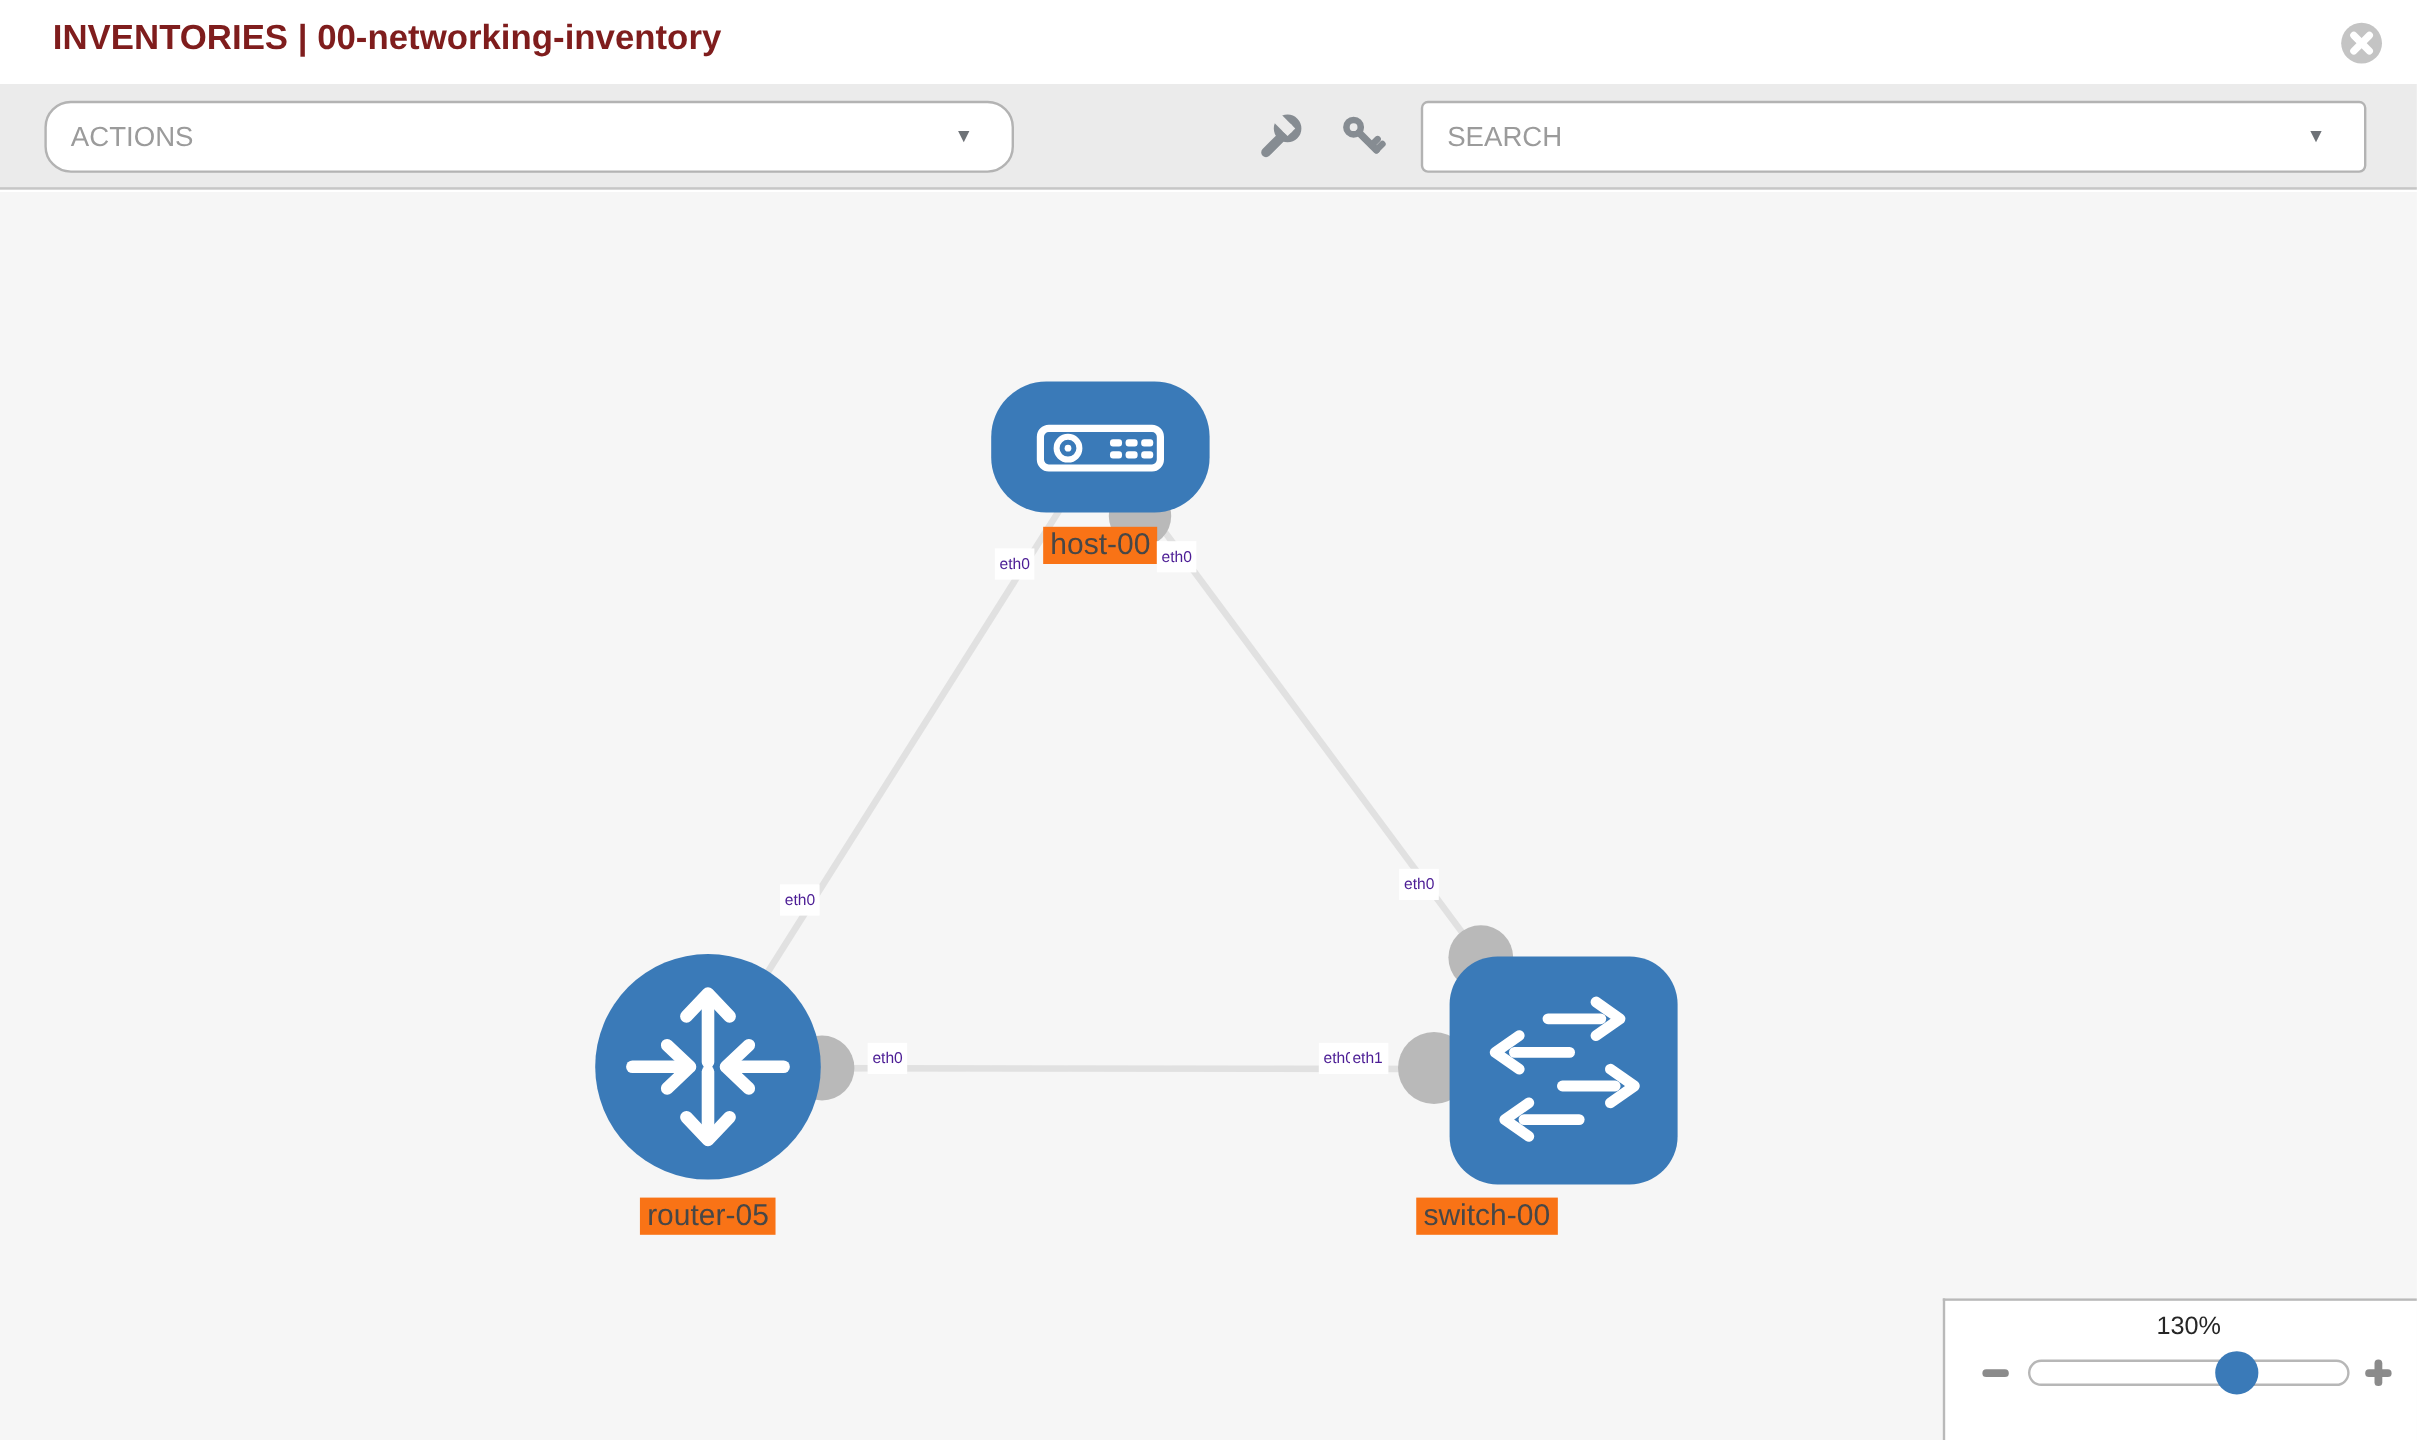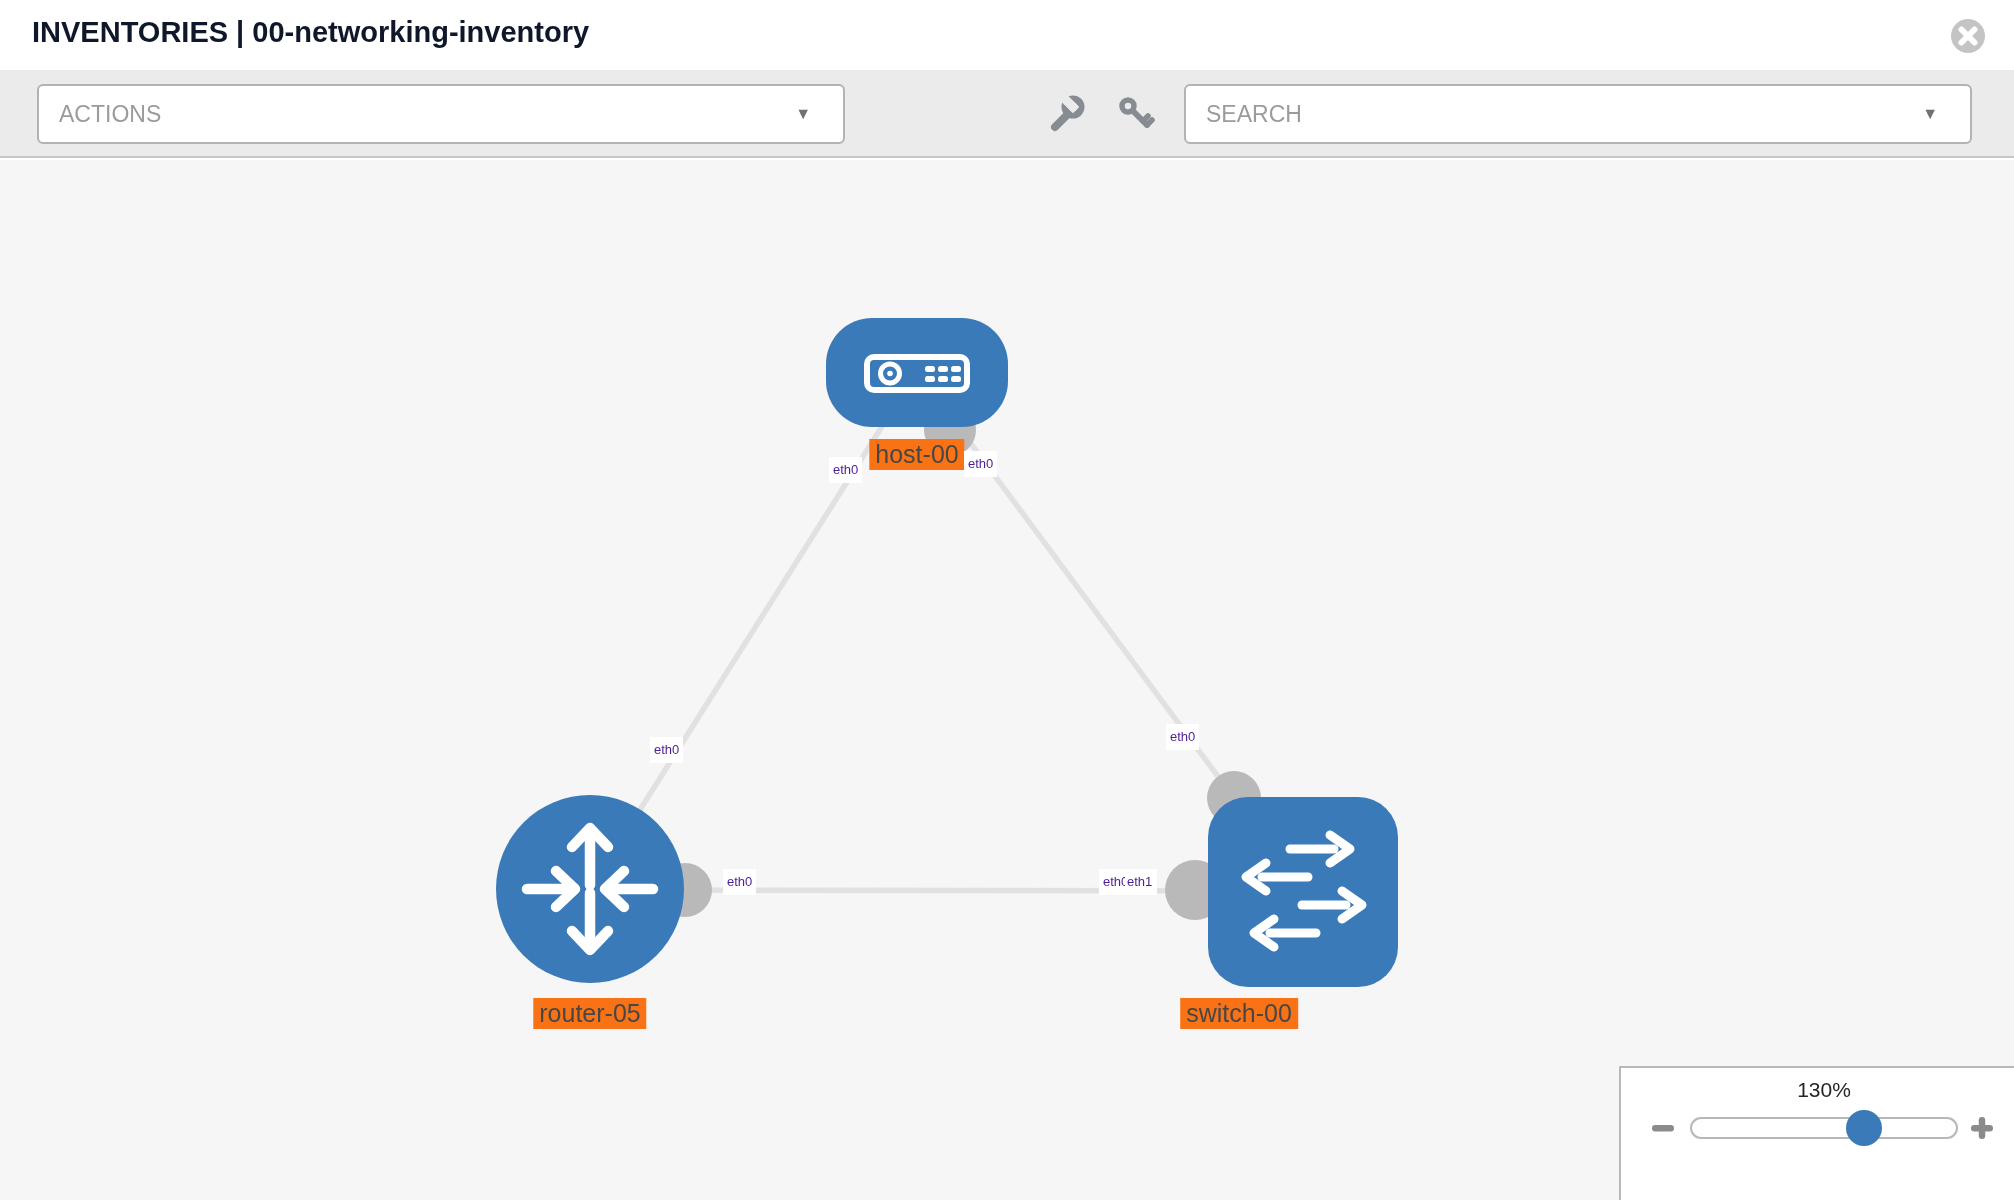--- a/index.html
+++ b/index.html
@@ -1,32 +1,32 @@
 <!DOCTYPE html>
 <html><head>
 <meta charset="utf-8">
 <style>
   * { margin:0; padding:0; box-sizing:border-box; }
   html,body { width:2014px; height:1200px; overflow:hidden;
               font-family:"Liberation Sans", sans-serif; background:#ffffff; }
 
   
   .header { position:absolute; left:0; top:0; width:2014px; height:70px; background:#ffffff; }
-  .header-title { position:absolute; left:32px; top:16px; font-size:29px; font-weight:700; color:#0f172a; }
+  .header-title { position:absolute; left:44px; top:16px; font-size:29px; font-weight:700; color:#7f1d1d; }
   .close-btn { position:absolute; right:28px; top:18px; width:36px; height:36px; cursor:pointer; }
 
   
   .toolbar { position:absolute; left:0; top:70px; width:2014px; height:88px;
              background:#ebebeb; border-bottom:2px solid #c6c6c6; }
   .select-box { position:absolute; top:14px; height:60px; background:#ffffff;
                 border:2px solid #b3b3b3; border-radius:6px; display:flex; align-items:center; }
   .select-box .lbl { margin-left:20px; font-size:23px; color:#9b9b9b; }
   .select-box .caret { position:absolute; right:32px; top:50%; transform:translateY(-50%);
                        font-size:16px; color:#6e7277; }
-  .actions-box { left:37px;  width:808px; }
+  .actions-box { left:37px;  width:808px;border-radius:22px; }
   .search-box  { left:1184px; width:788px; }
   .tool-icon { position:absolute; top:24px; width:40px; height:40px; }
 
   
   .canvas { position:absolute; left:0; top:160px; width:2014px; height:1040px; background:#f6f6f6; }
   .topo-svg { position:absolute; left:0; top:0; }
 
   .node { position:absolute; background:#3a7ab8; display:flex; align-items:center; justify-content:center; }
   .node-host   { left:826px;  top:158px; width:182px; height:109px; border-radius:46px; }
   .node-router { left:496px;  top:635px; width:188px; height:188px; border-radius:50%; }
@@ -43,21 +43,21 @@
   .e0 { left:829px;  top:297px; }
   .e1 { left:964px;  top:291px; }
   .e2 { left:650px;  top:577px; }
   .e3 { left:1166px; top:564px; }
   .e4 { left:723px;  top:709px; }
   .e-overlap { left:1099px; top:709px; padding:0; background:transparent; }
   .e-overlap .under { display:inline-block; background:#ffffff; padding:2px 4px; }
   .e-overlap .over  { position:absolute; left:26px; top:0; background:#ffffff; padding:2px 5px 2px 2px; }
 
   
-  .zoom-panel { position:absolute; right:0; bottom:0; width:395px; height:134px;
+  .zoom-panel { position:absolute; right:0; bottom:0; width:395px; height:118px;
                 background:#ffffff; border:2px solid #b9b9b9; border-right:none; border-bottom:none; }
   .zoom-percent { position:absolute; left:203px; top:10px; transform:translateX(-50%);
                   font-size:21px; color:#262626; }
   .zoom-minus { position:absolute; left:30px; top:48px; width:24px; height:24px; cursor:pointer; }
   .zoom-plus  { position:absolute; left:349px; top:48px; width:24px; height:24px; cursor:pointer; }
   .zoom-track { position:absolute; left:69px; top:49px; width:268px; height:22px;
                 background:#ffffff; border:2px solid #b7b7b7; border-radius:11px; }
   .zoom-handle { position:absolute; left:154px; top:-9px; width:36px; height:36px;
                  border-radius:50%; background:#3a7ab8; cursor:pointer; }
 </style>

